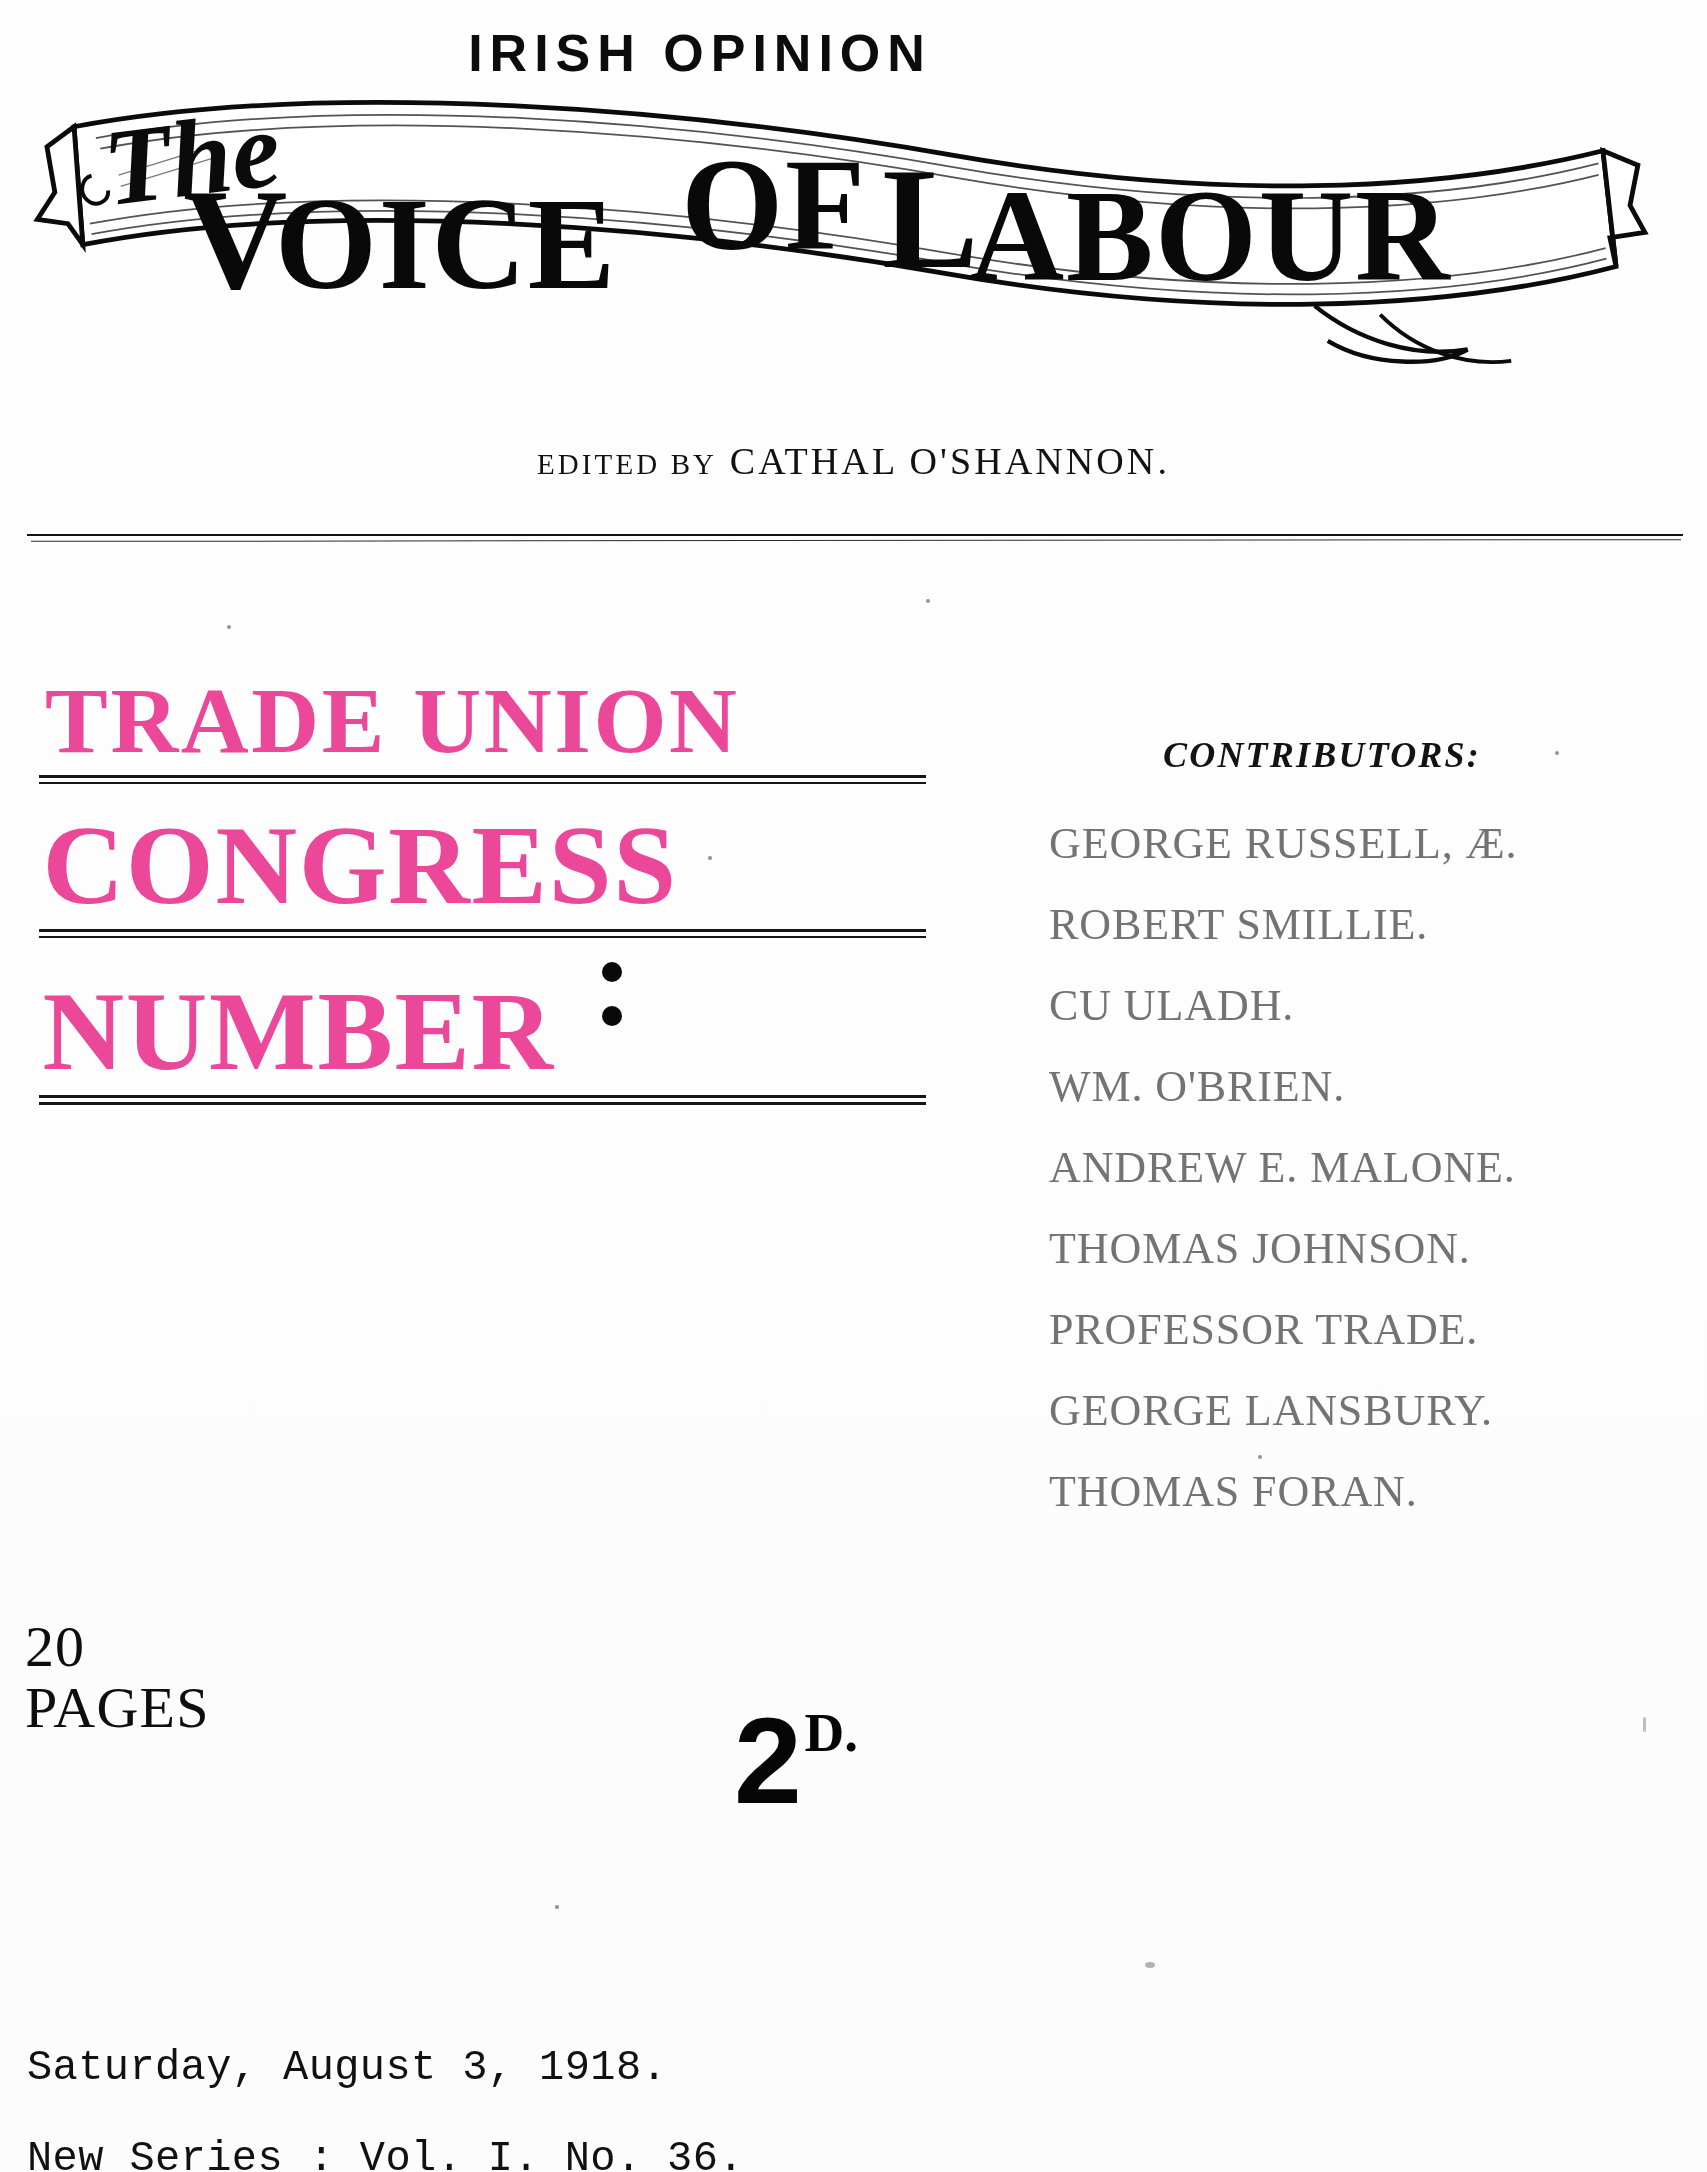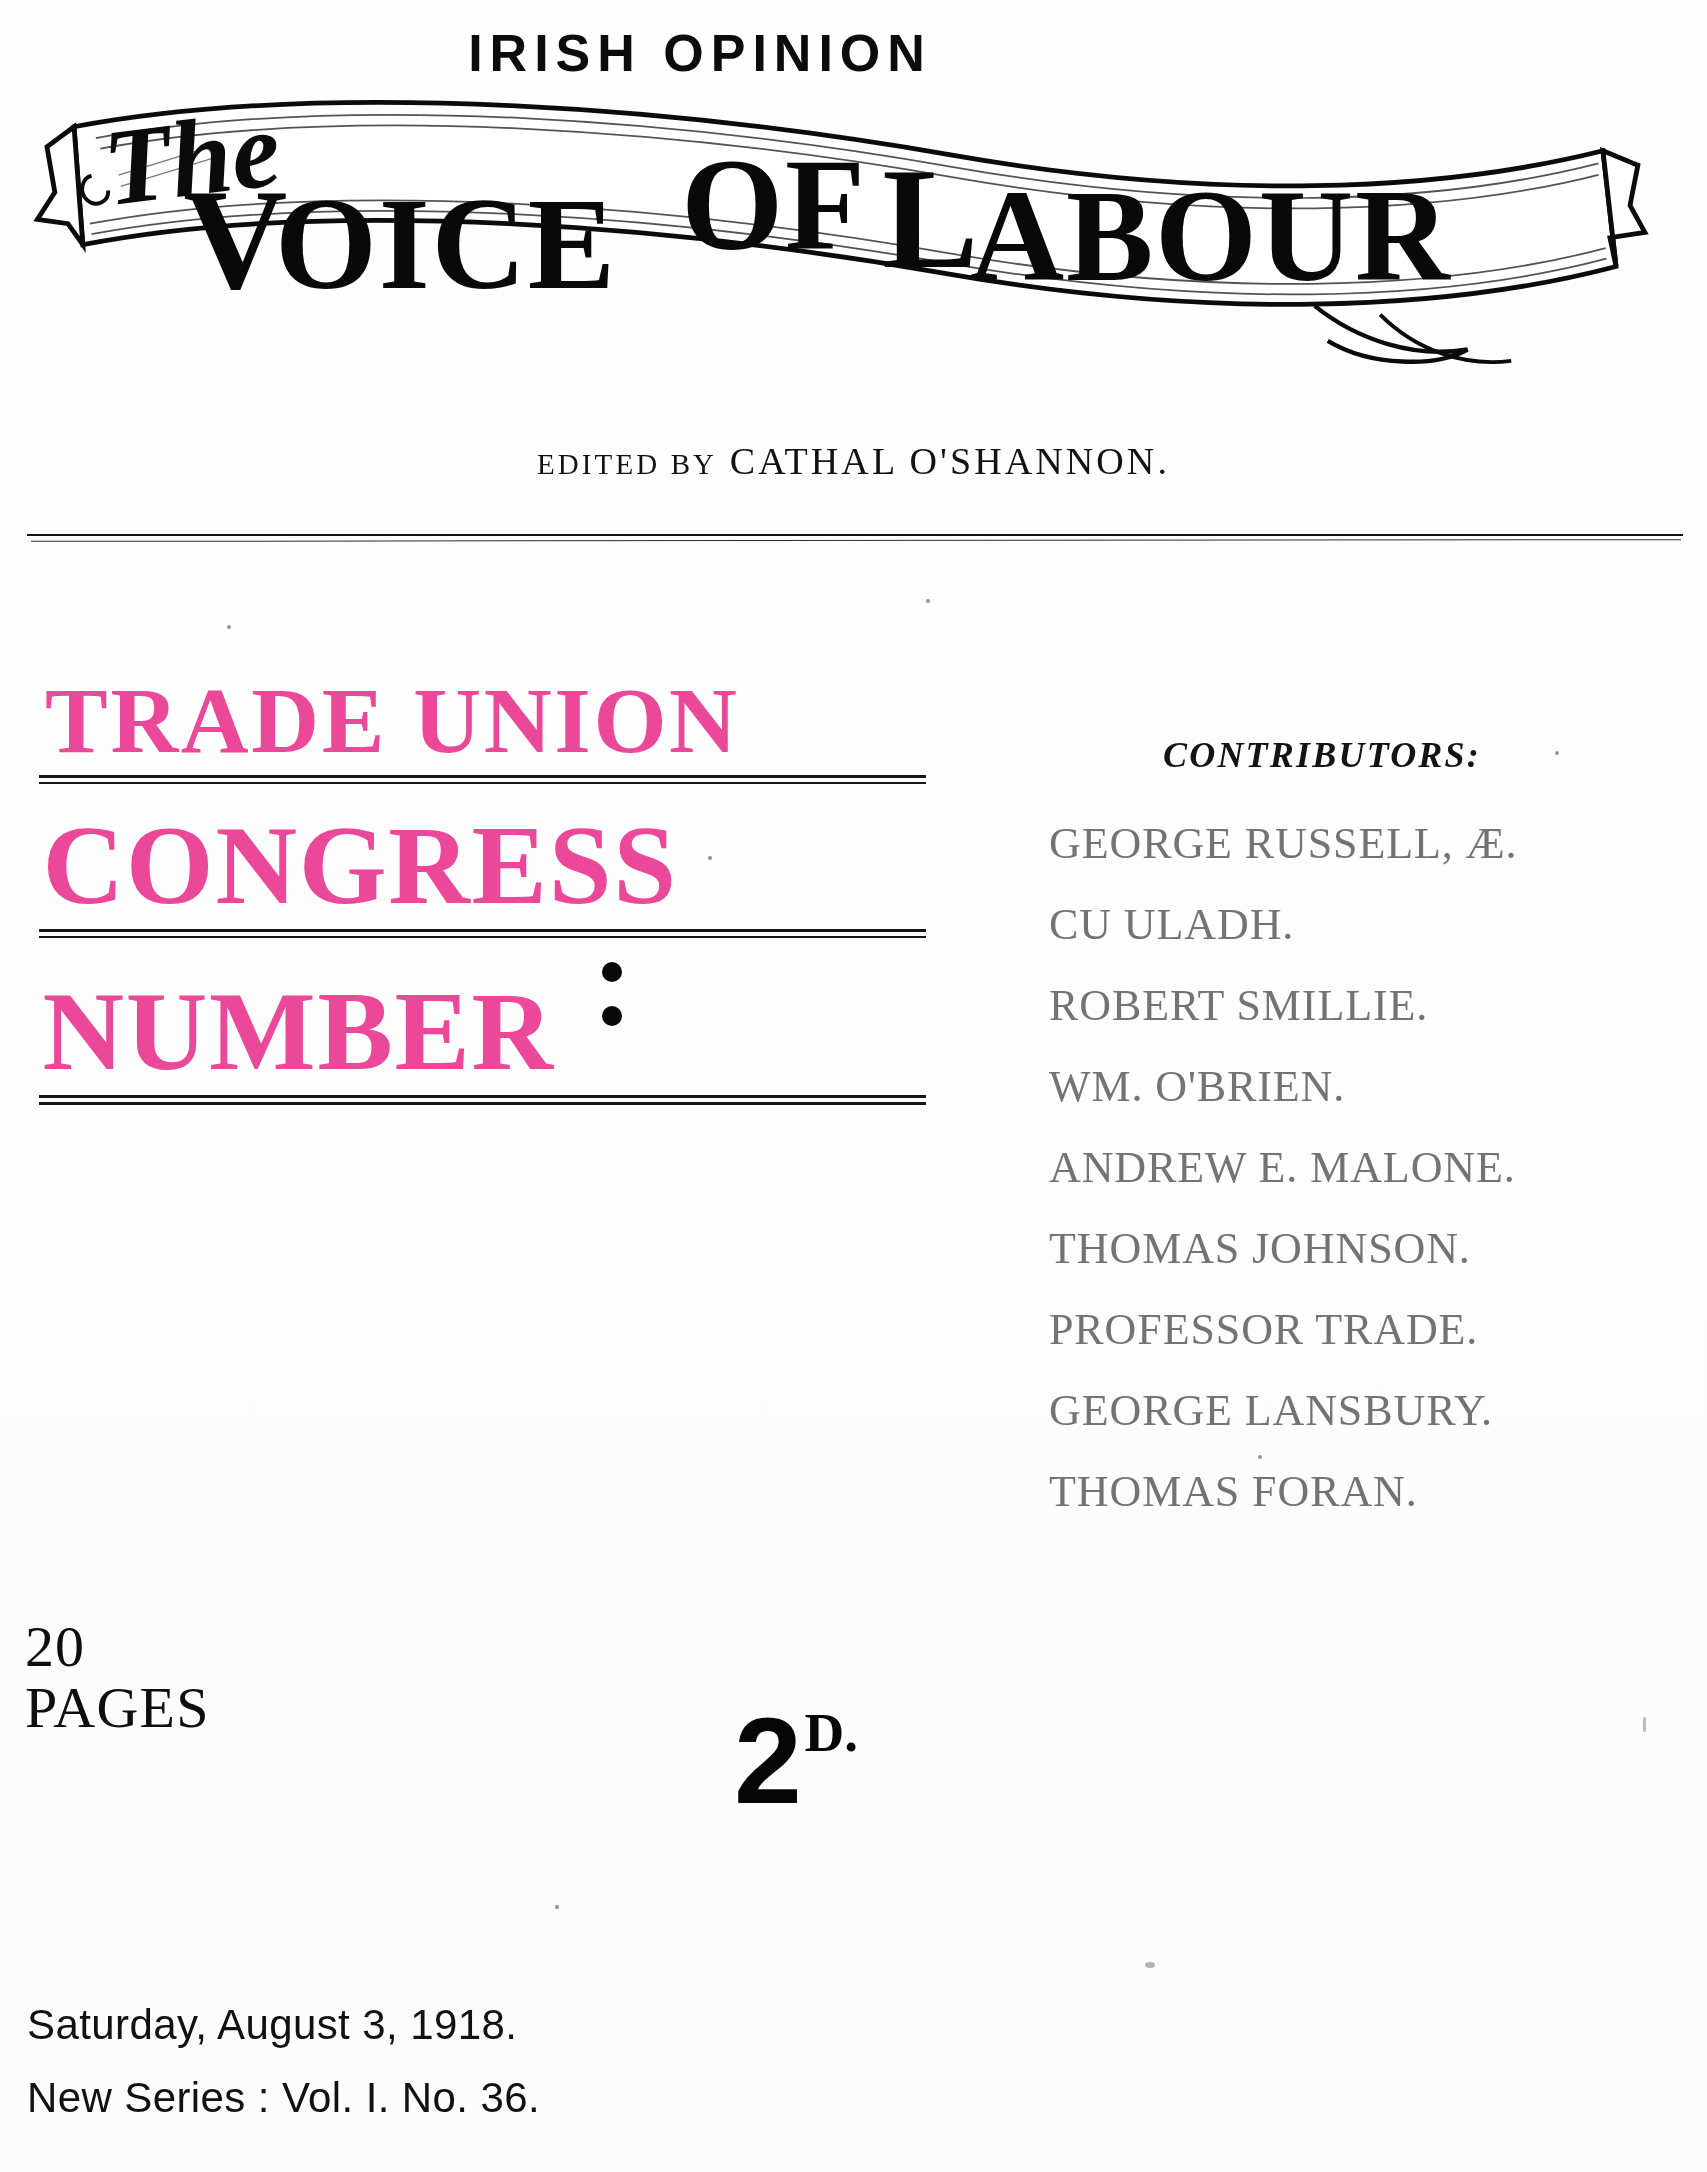--- a/index.html
+++ b/index.html
@@ -220,26 +220,27 @@
   }
 
   
   .footer {
     position: absolute;
     left: 27px;
     top: 2001px;
     width: 1049px;
   }
   .footer div {
-    font-family: Liberation Sans, sans-serif;
+    font-family: Liberation Mono, monospace;
     font-size: 42px;
     letter-spacing: 0.4px;
     color: #111;
     margin-bottom: 24.5px;
     white-space: nowrap;
+    margin-top: 43px;
   }
 
   
   .speck {
     position: absolute;
     background: #2b2b2b;
     border-radius: 50%;
     opacity: .5;
   }
 </style>
@@ -337,22 +338,22 @@
   <div class="dbl-rule">
       <i class="a"></i>
       <i class="b"></i>
     </div>
 </div>
 
 <div class="contrib-block">
   <div class="contrib-head">CONTRIBUTORS:</div>
   <ul class="contrib-list">
     <li>GEORGE RUSSELL, Æ.</li>
+    <li>ROBERT SMILLIE.</li>
     <li>CU ULADH.</li>
-    <li>ROBERT SMILLIE.</li>
     <li>WM. O'BRIEN.</li>
     <li>ANDREW E. MALONE.</li>
     <li>THOMAS JOHNSON.</li>
     <li>PROFESSOR TRADE.</li>
     <li>GEORGE LANSBURY.</li>
     <li>THOMAS FORAN.</li>
   </ul>
 </div>
 
 <div class="pages-block">

